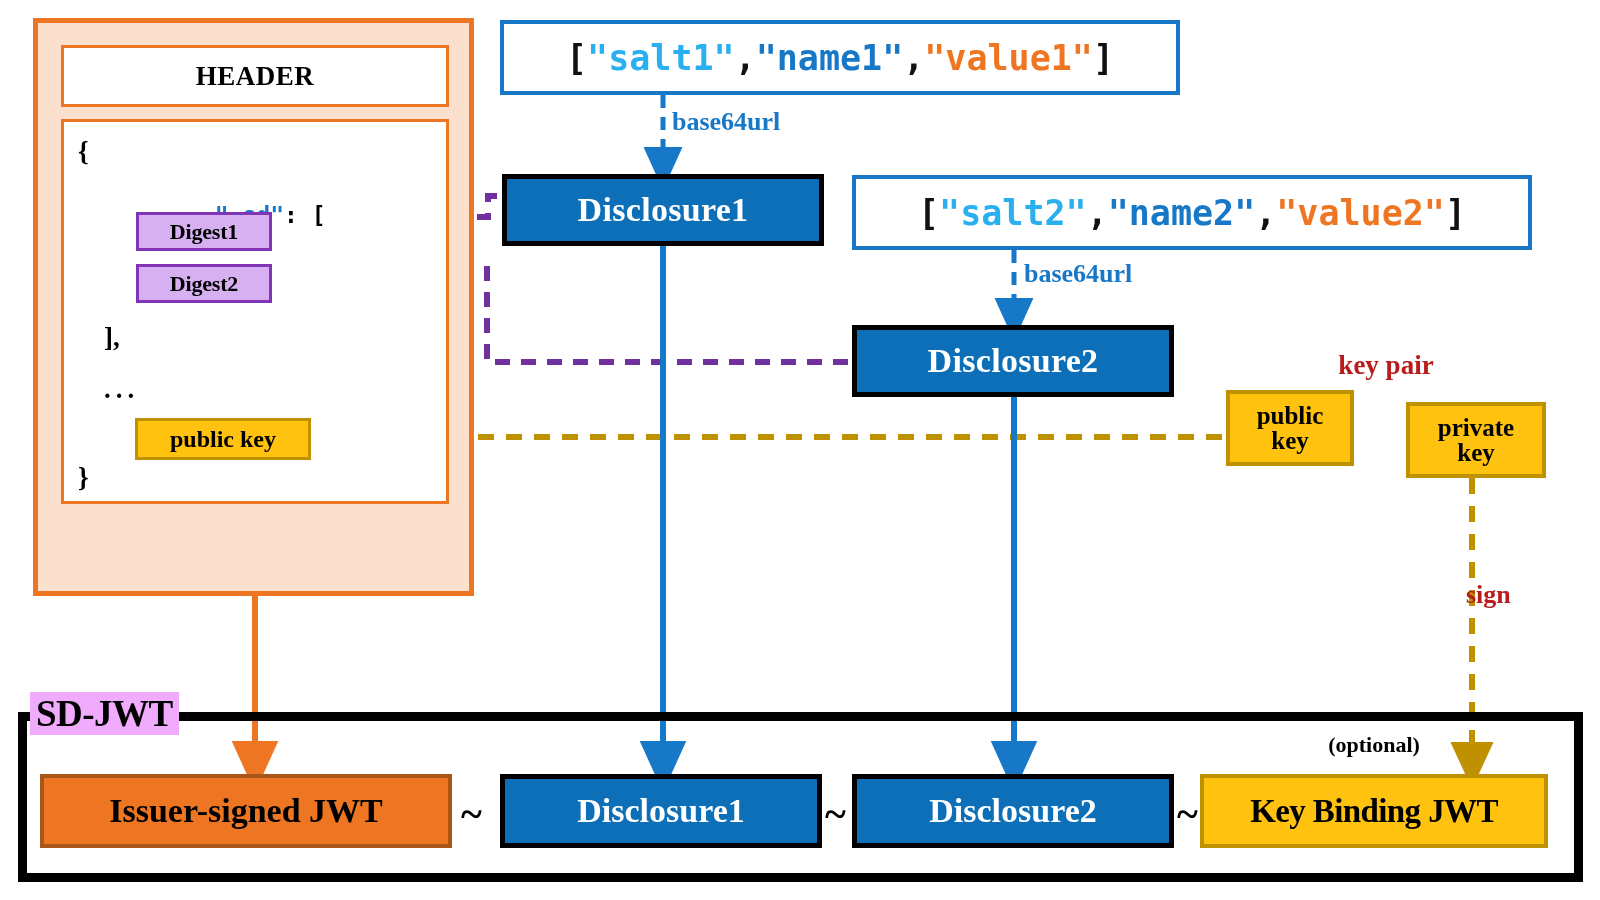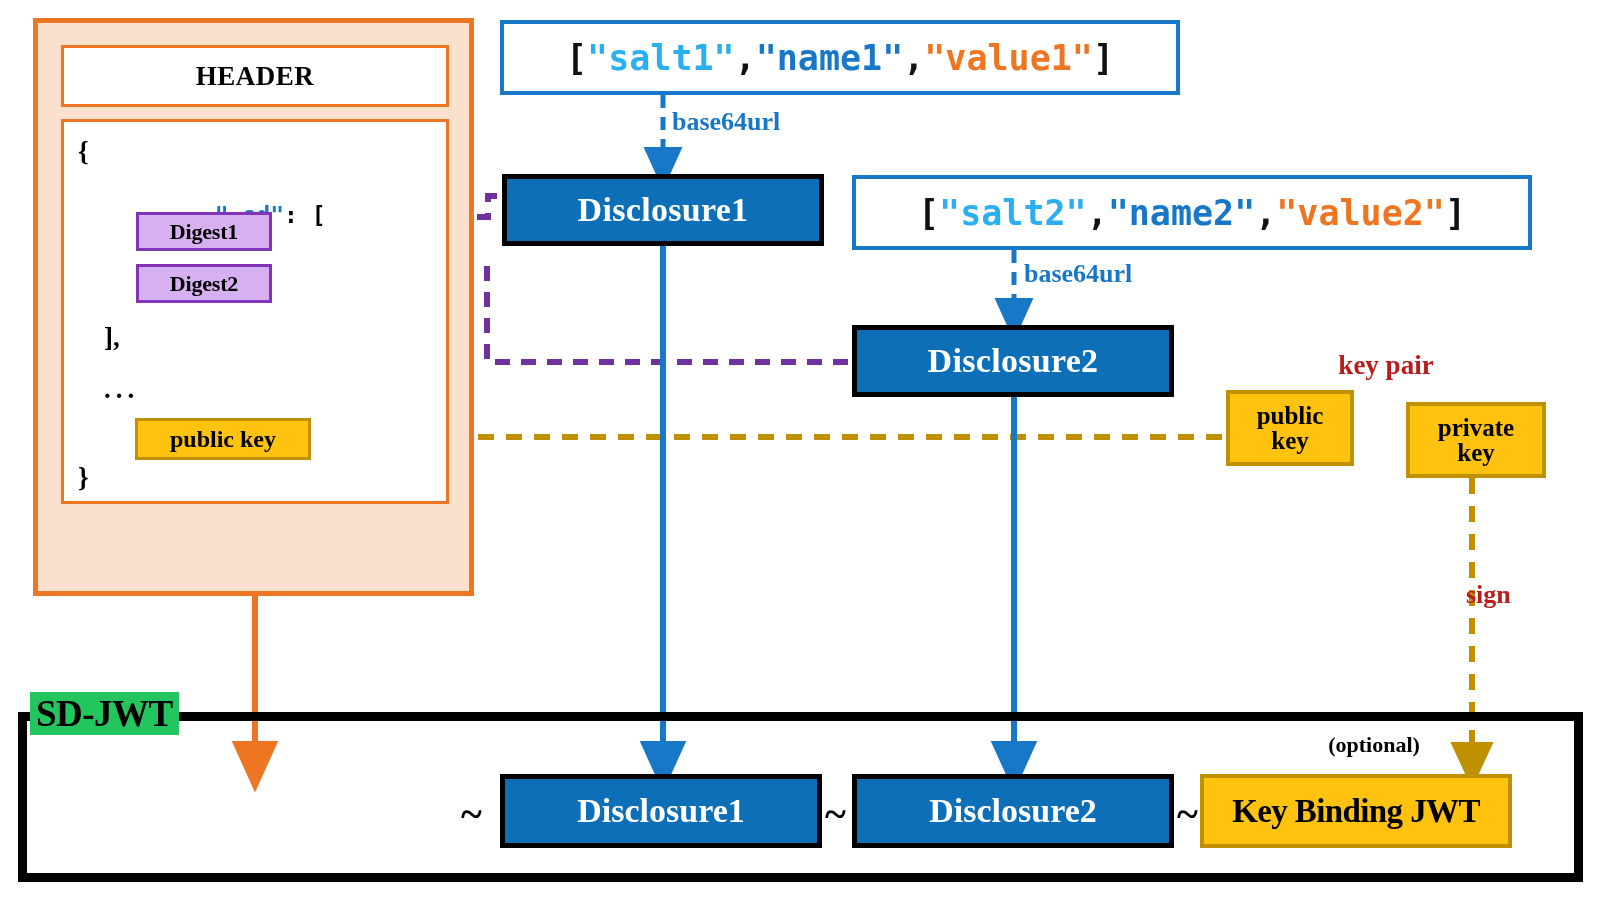--- a/index.html
+++ b/index.html
@@ -66,32 +66,32 @@
   .keybox{position:absolute;box-sizing:border-box;background:#ffc20e;
     border:4px solid #bf9000;color:#000;font-weight:bold;font-size:25px;
     line-height:1.02;text-align:center;display:flex;align-items:center;
     justify-content:center;}
   #pubkey{left:1226px;top:390px;width:128px;height:76px;}
   #privkey{left:1406px;top:402px;width:140px;height:76px;}
 
   
   #sdjwt-box{position:absolute;left:18px;top:712px;width:1565px;height:170px;
     box-sizing:border-box;border:9px solid #000;background:transparent;}
-  #sdjwt-label{position:absolute;left:30px;top:692px;background:#22c55e;
+  #sdjwt-label{position:absolute;left:30px;top:692px;background:#f0abfc;
     padding:0 6px;font-weight:bold;font-size:37px;color:#000;letter-spacing:-.5px;z-index:6;}
 
   .bbox{position:absolute;box-sizing:border-box;display:flex;align-items:center;
     justify-content:center;font-weight:bold;}
   #b-jwt{left:40px;top:774px;width:412px;height:74px;background:#ee7622;
     border:4px solid #a9561a;color:#000;font-size:34px;}
   #b-d1{left:500px;top:774px;width:322px;height:74px;background:#0d6fb8;
     border:5px solid #000;color:#fff;font-size:34px;}
   #b-d2{left:852px;top:774px;width:322px;height:74px;background:#0d6fb8;
     border:5px solid #000;color:#fff;font-size:34px;}
-  #b-kb{left:1200px;top:774px;width:312px;height:74px;background:#ffc20e;
+  #b-kb{left:1200px;top:774px;width:348px;height:74px;background:#ffc20e;
     border:4px solid #bf9000;color:#000;font-size:33px;letter-spacing:-.6px;}
   .tilde{position:absolute;font-weight:bold;font-size:40px;color:#000;top:790px;}
   #t1{left:461px;}
   #t2{left:825px;}
   #t3{left:1177px;}
   #optional{position:absolute;left:1200px;top:732px;width:348px;text-align:center;
     font-weight:bold;font-size:22px;color:#000000;}
 
   
   .elabel{position:absolute;font-weight:bold;font-size:26px;}
@@ -215,20 +215,21 @@
   <div class="elabel blue" id="lab-b64-2">base64url</div>
   <div class="elabel purple" id="lab-hash1">hash</div>
   <div class="elabel purple" id="lab-hash2">hash</div>
   <div class="elabel gold" id="lab-sign">sign</div>
 
   <div id="sdjwt-box"></div>
   <div id="sdjwt-label">SD-JWT</div>
 
   <div id="optional">(optional)</div>
 
+  <div class="bbox z-front" id="b-jwt">Issuer-signed JWT</div>
   <div class="tilde z-front" id="t1">~</div>
   <div class="bbox z-front" id="b-d1">Disclosure1</div>
   <div class="tilde z-front" id="t2">~</div>
   <div class="bbox z-front" id="b-d2">Disclosure2</div>
   <div class="tilde z-front" id="t3">~</div>
   <div class="bbox z-front" id="b-kb">Key Binding JWT</div>
 
 </div>
 
 </body></html>

